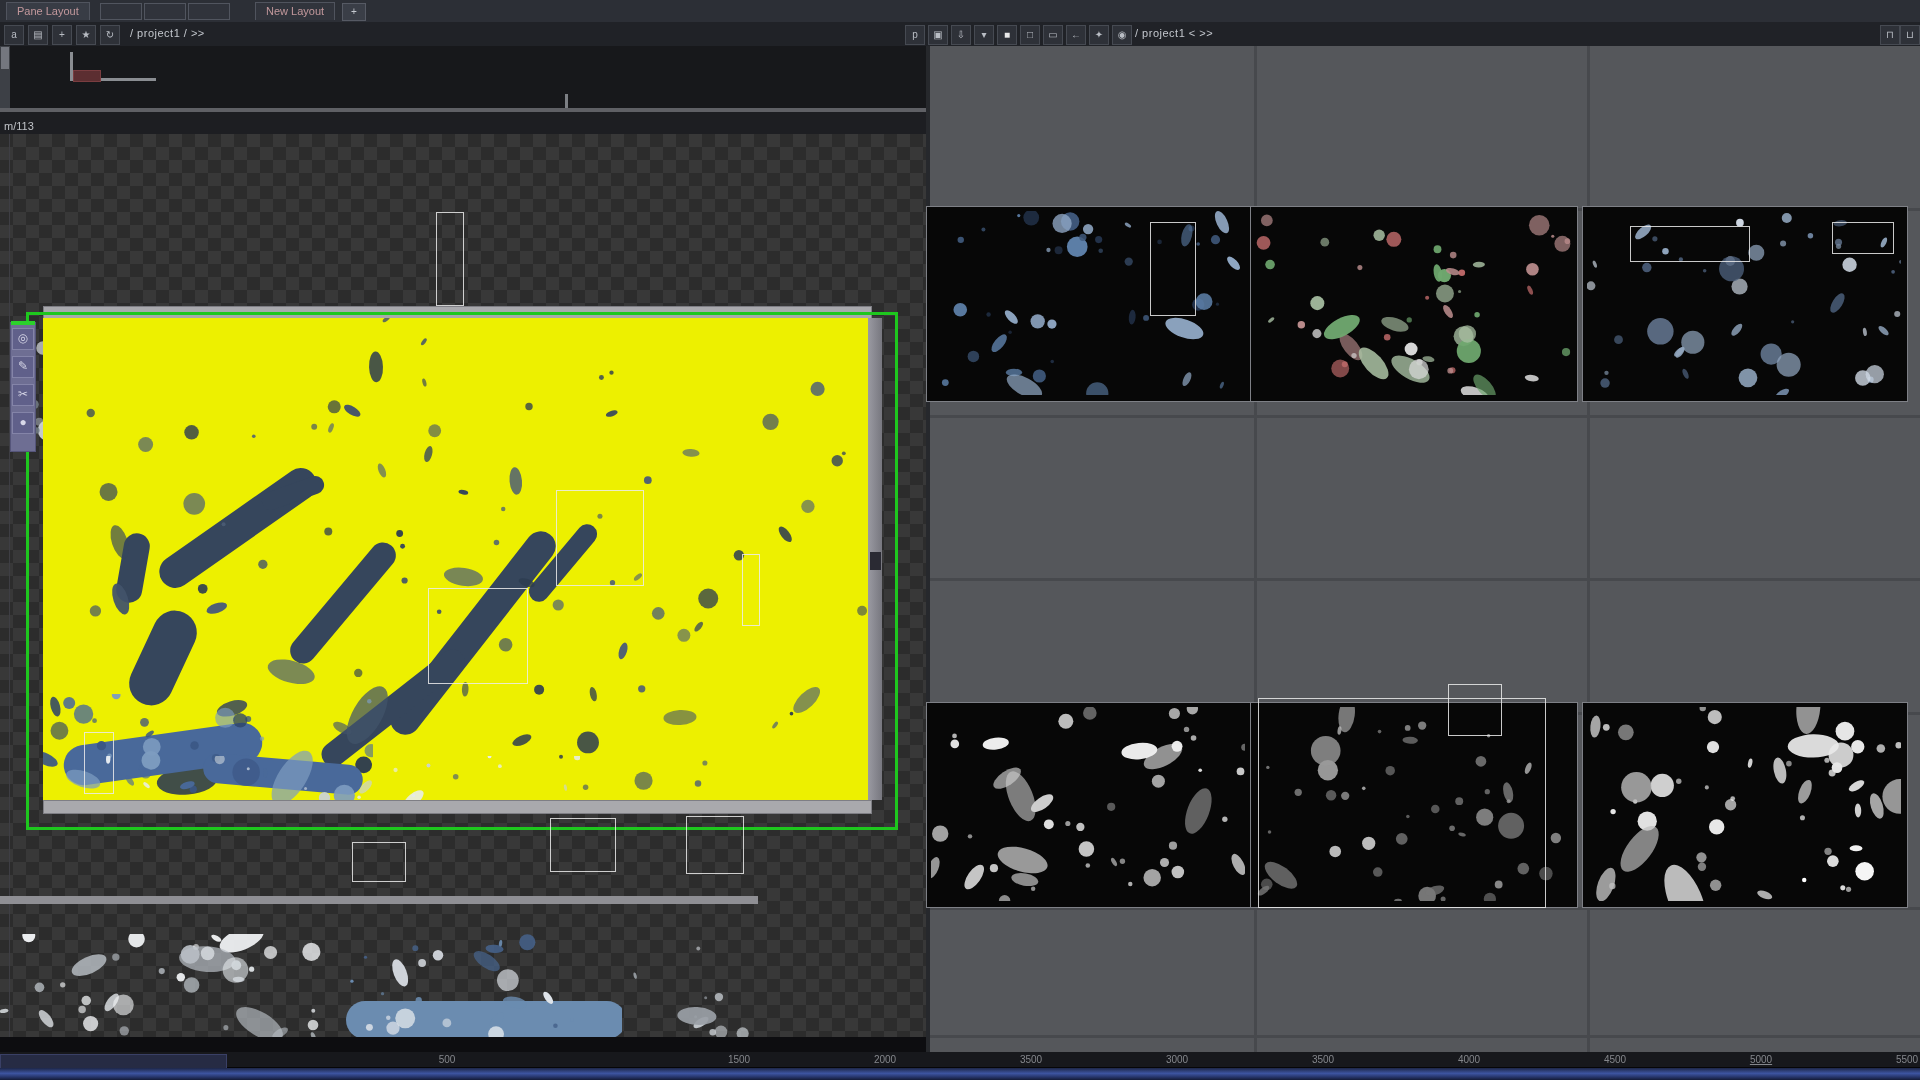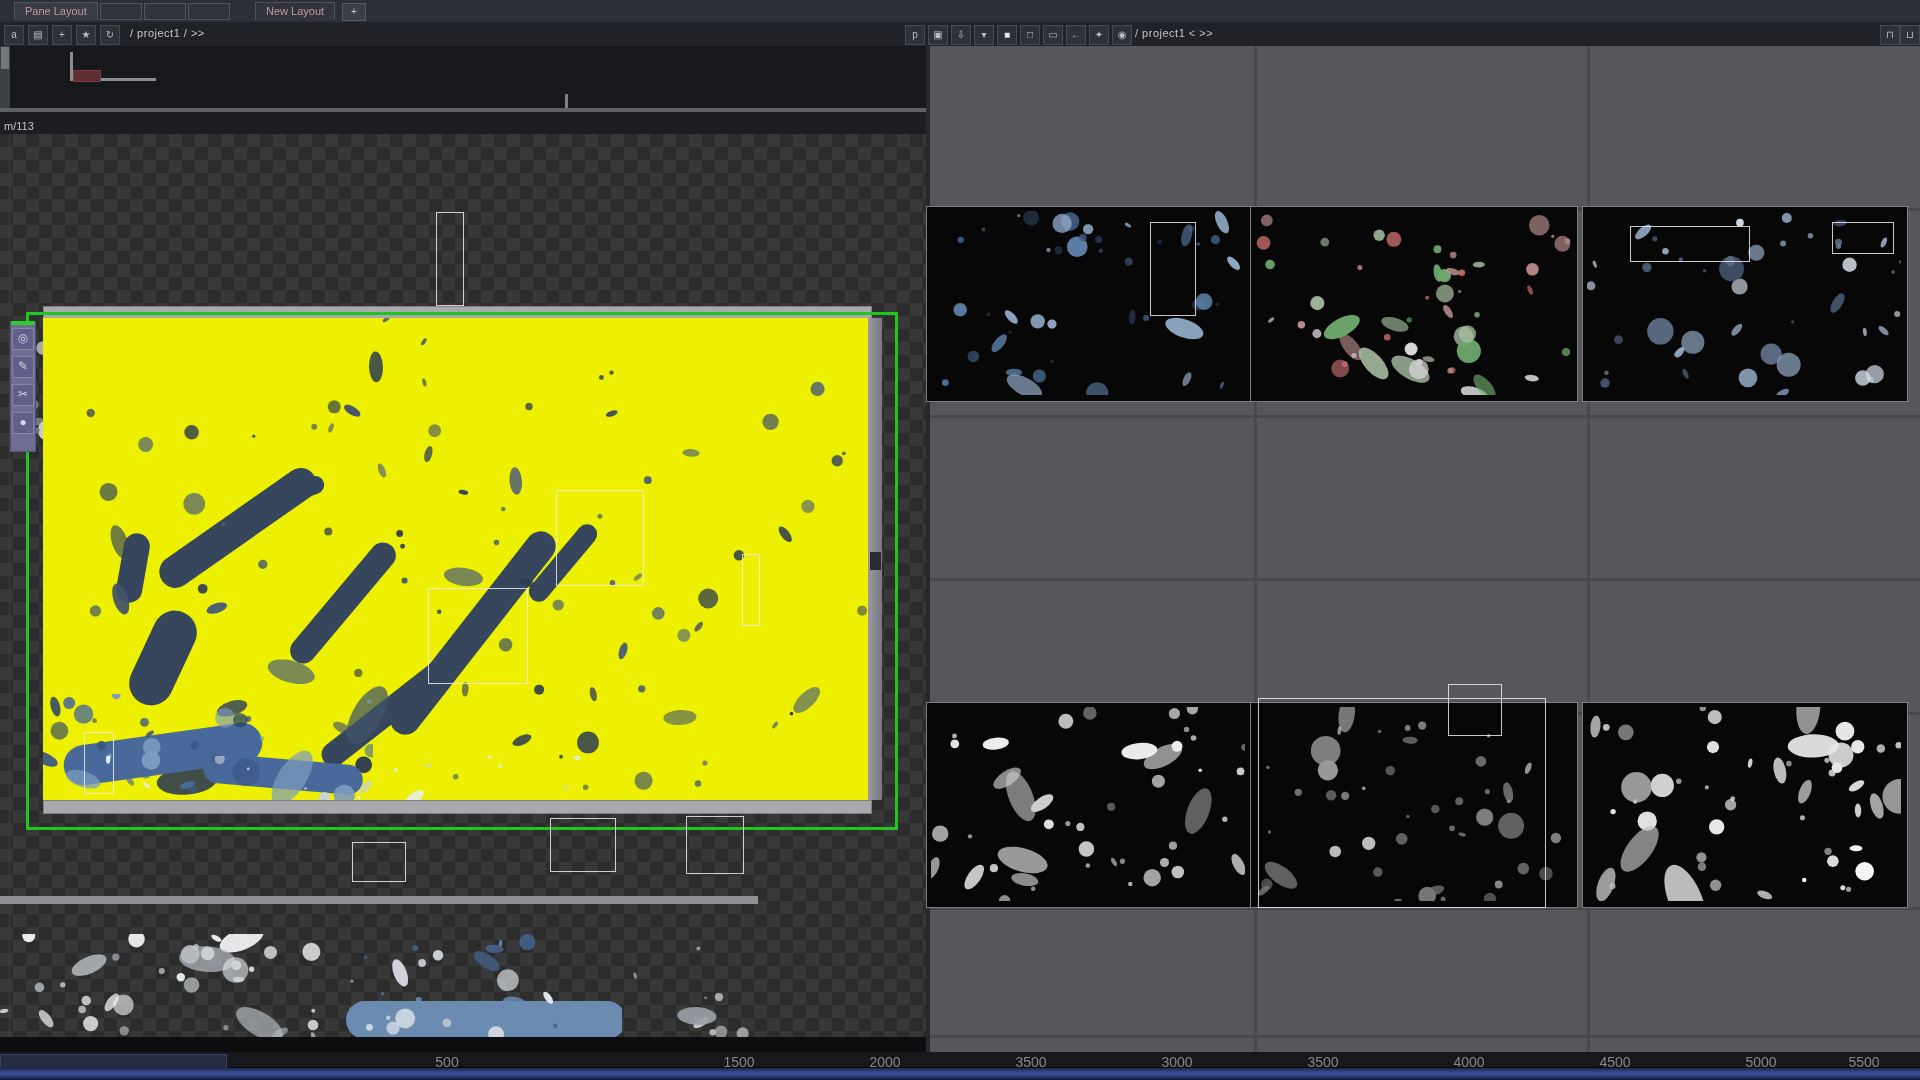--- a/index.html
+++ b/index.html
@@ -67,33 +67,33 @@
 
   .thumb{position:absolute;background:#070707;border:1px solid #7e8086;}
   .thumb svg{position:absolute;left:0;top:0;}
 
   
   .ov-rect{position:absolute;border:1px solid rgba(235,235,235,.85);}
 
   
   #timeline{left:0;top:1052px;width:1920px;height:28px;background:#121316;}
   #tl-ruler{left:0;top:0;width:1920px;height:15px;background:#17181c;border-bottom:1px solid #060607;}
-  .tick-label{position:absolute;top:2px;transform:translateX(-50%);font-size:14px;color:#85878c;}
+  .tick-label{position:absolute;top:2px;transform:translateX(-50%);font-size:10px;color:#85878c;}
   #tl-navy{left:0;top:2px;width:225px;height:13px;background:#262b44;border:1px solid #3a4066;}
   #tl-handle{left:228px;top:17px;width:28px;height:9px;background:#8a8d92;}
   #tl-scrollbar{left:0;top:16px;width:1920px;height:12px;
       background:linear-gradient(180deg,#1d2648 0%,#3d54a0 45%,#2a3a74 70%,#141b38 100%);}
 </style>
 </head>
 <body>
 
 <div id="app">
 
   <div id="tabbar" class="abs">
-    <div class="tab" style="left:14px;">Pane Layout</div>
+    <div class="tab" style="left:6px;">Pane Layout</div>
     <div id="empty-tabs">
         <div class="emptytab" style="left: 100px;"></div>
         <div class="emptytab" style="left: 144px;"></div>
         <div class="emptytab" style="left: 188px;"></div>
       </div>
     <div class="tab" style="left:255px;background:#31343c;">New Layout</div>
     <div class="tinybtn" style="left:342px;">+</div>
   </div>
 
   <div id="toolbar" class="abs">
@@ -844,20 +844,20 @@
         <span class="tick-label" style="left: 447px;">500</span>
         <span class="tick-label" style="left: 593px; margin-top: 47px;">1000</span>
         <span class="tick-label" style="left: 739px;">1500</span>
         <span class="tick-label" style="left: 885px;">2000</span>
         <span class="tick-label" style="left: 1031px;">3500</span>
         <span class="tick-label" style="left: 1177px;">3000</span>
         <span class="tick-label" style="left: 1323px;">3500</span>
         <span class="tick-label" style="left: 1469px;">4000</span>
         <span class="tick-label" style="left: 1615px;">4500</span>
         <span class="tick-label" style="left: 1761px; text-decoration: underline;">5000</span>
-        <span class="tick-label" style="left: 1864px;">5500</span>
+        <span class="tick-label" style="left: 1907px;">5500</span>
       </div>
     <div id="tl-navy" class="abs"></div>
     <div id="tl-handle" class="abs"></div>
     <div id="tl-scrollbar" class="abs"></div>
   </div>
 
 </div>
 
 </body></html>

